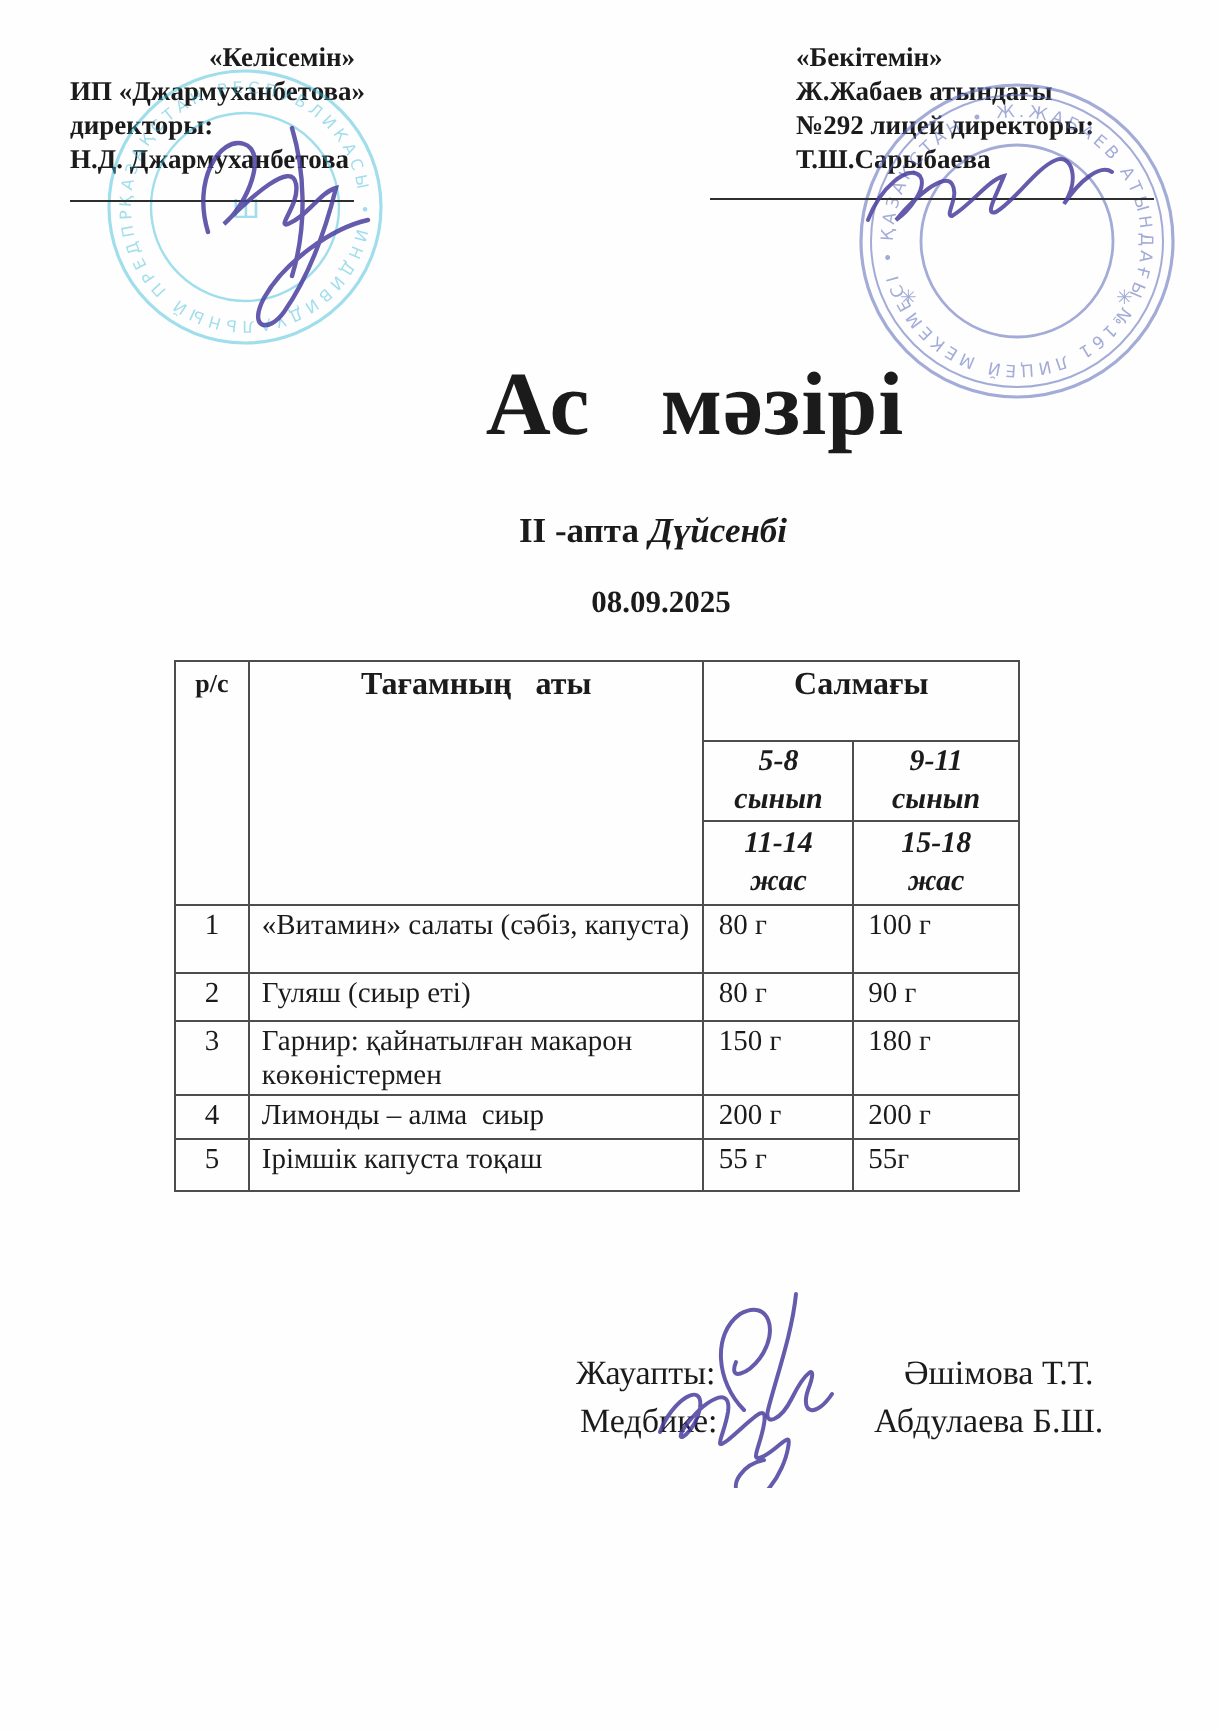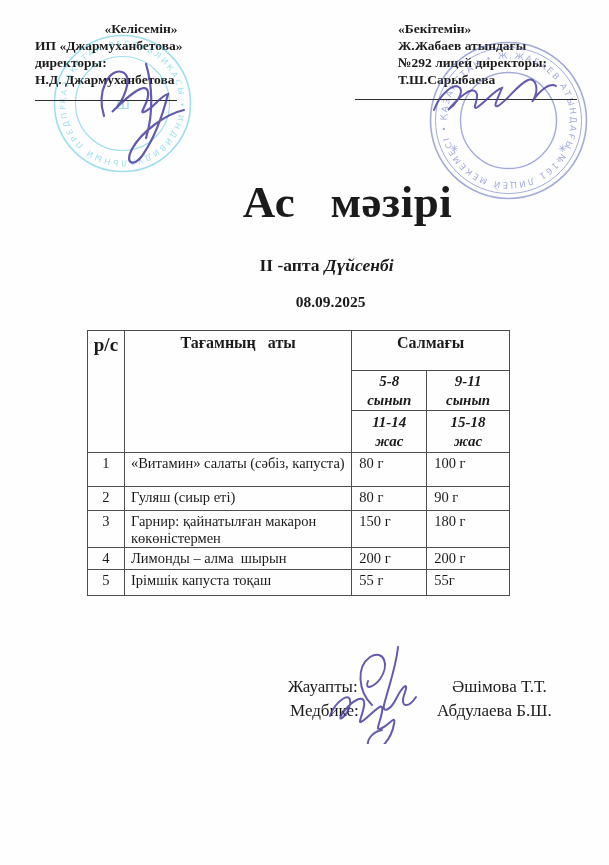--- a/index.html
+++ b/index.html
@@ -49,21 +49,21 @@
     text-align:center; font-weight:bold; font-size:15.5px;
   }
 
   
   table.menu {
     left:87px; top:330px; position:absolute;
     width:423px; border-collapse:collapse;
     border:1.6px solid #3f3f3f;
   }
   table.menu td { border:1.2px solid #4d4d4d; vertical-align:top; }
-  .th-num   { text-align:center; font-weight:bold; font-size:19px; padding-top:3px; }
+  .th-num   { text-align:center; font-weight:bold; font-size:13px; padding-top:3px; }
   .th-dish  { text-align:center; font-weight:bold; font-size:16px; padding-top:3px; white-space:pre; }
   .th-weight{ text-align:center; font-weight:bold; font-size:16px; padding-top:3px; }
   .th-sub   { text-align:center; font-weight:bold; font-size:15px; line-height:19px;
               vertical-align:middle !important; white-space:pre-line;font-style:italic; }
   .td-num   { text-align:center; font-size:14.5px; padding-top:2px; }
   .td-dish  { font-size:14.5px; padding:2px 6px 0 6px; white-space:pre-wrap; }
   .td-w     { font-size:14.5px; padding:2px 6px 0 7px; }
 
   
   .footer-label, .footer-name { font-size:17px; white-space:nowrap; }
@@ -174,21 +174,21 @@
     <td class="td-w">90 г</td>
   </tr>
   <tr style="height:36px">
     <td class="td-num">3</td>
     <td class="td-dish">Гарнир: қайнатылған макарон көкөністермен</td>
     <td class="td-w">150 г</td>
     <td class="td-w">180 г</td>
   </tr>
   <tr style="height:22px">
     <td class="td-num">4</td>
-    <td class="td-dish">Лимонды – алма  шырын</td>
+    <td class="td-dish">Лимонды – алма  сиыр</td>
     <td class="td-w">200 г</td>
     <td class="td-w">200 г</td>
   </tr>
   <tr style="height:26px">
     <td class="td-num">5</td>
     <td class="td-dish">Ірімшік капуста тоқаш</td>
     <td class="td-w">55 г</td>
     <td class="td-w">55г</td>
   </tr>
 </tbody>

